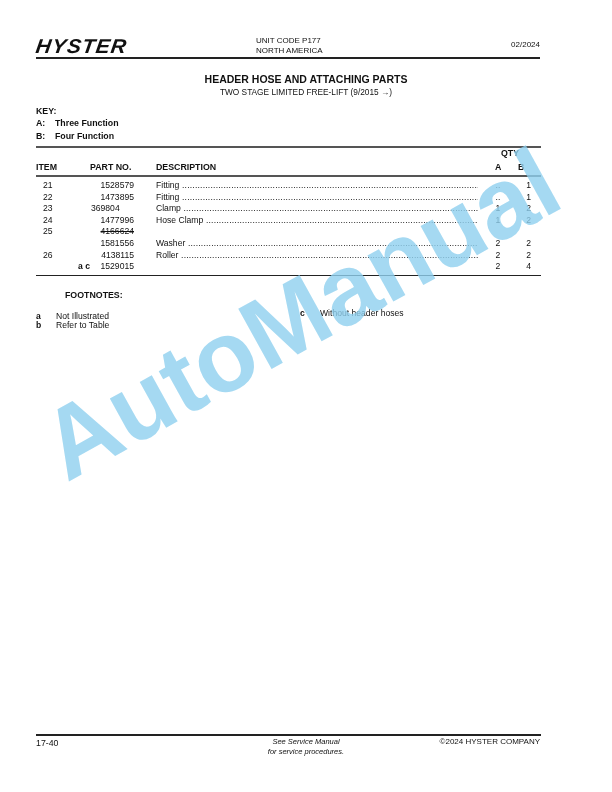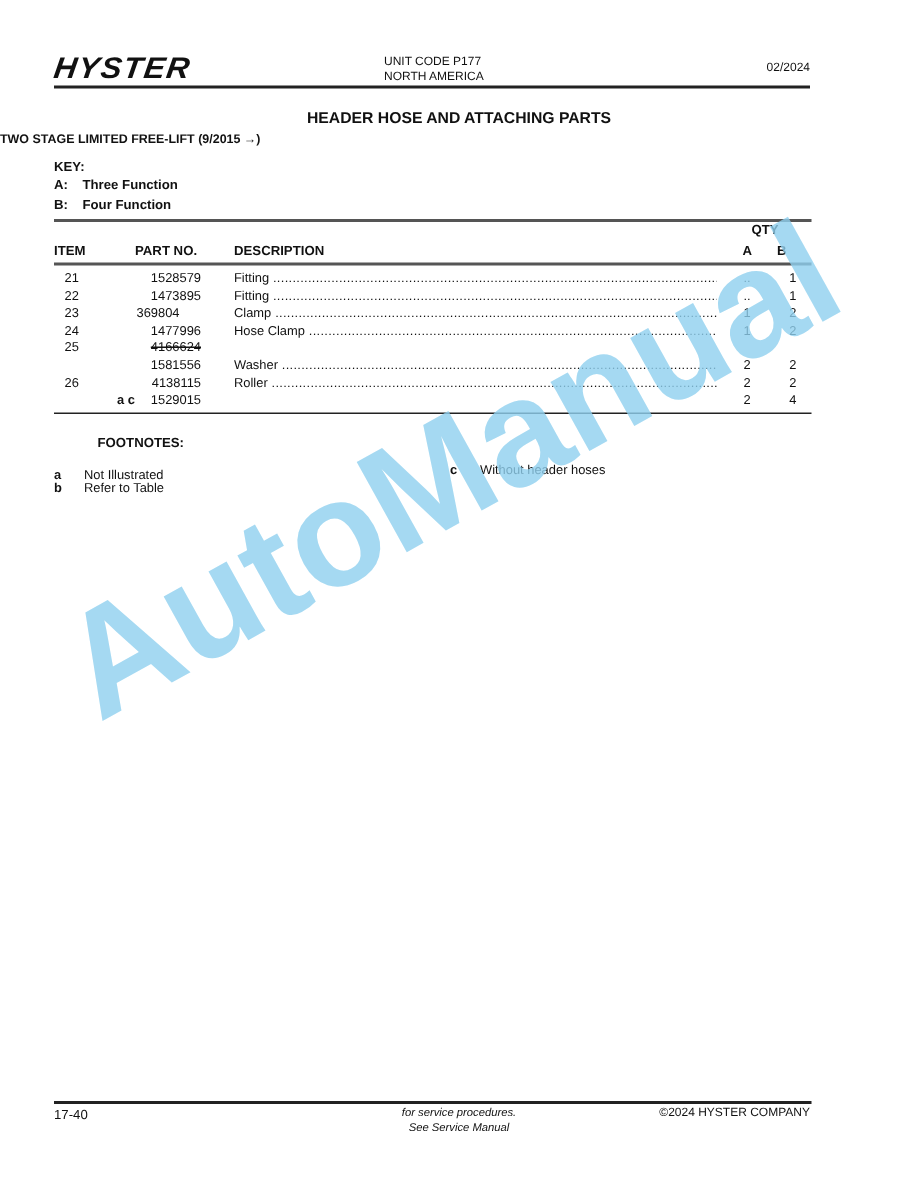--- a/index.html
+++ b/index.html
@@ -6,21 +6,21 @@
   body { width:612px; height:792px; position:relative; overflow:hidden;
          font-family:"Liberation Sans", sans-serif; color:#111; }
   .abs { position:absolute; }
   .logo { left:36px; top:34px; font-family:"Liberation Sans", sans-serif; font-weight:900;
           font-style:italic; font-size:21px; letter-spacing:1px; color:#111;
           transform:skewX(-8deg) scaleY(0.95); }
   .unit { left:256px; top:36px; font-size:8px; line-height:10px; }
   .date { right:72px; top:40px; font-size:8px; }
   .hdr-rule { left:36px; width:504px; top:57px; height:2px; background:#222; }
   .title { left:0; width:612px; top:73px; text-align:center; font-weight:bold; font-size:10.5px; }
-  .subtitle { left:0; width:612px; top:87px; text-align:left; font-weight:bold; font-size:8.3px; }
+  .subtitle { left:0; width:612px; top:87px; text-align:center; font-weight:normal; font-size:8.3px; }
   .key { left:36px; top:105px; font-size:8.8px; font-weight:bold; line-height:12.3px; }
   .key .row span.l { display:inline-block; width:19px; }
   .rule-top { left:36px; width:505px; top:146px; height:1.5px; background:#555; }
   .qty-head { left:501px; top:148px; font-weight:bold; font-size:8.8px; }
   .colhead { top:162px; font-weight:bold; font-size:8.8px; }
   .rule-mid { left:36px; width:505px; top:175px; height:1.5px; background:#555; }
   .rows { left:36px; top:180px; width:505px; font-size:8.6px; }
   .row-line { position:relative; height:11.6px; line-height:11.6px; }
   .row-line .item { position:absolute; left:7px; }
   .row-line .note { position:absolute; left:38px; width:32px; text-align:right; font-weight:bold; }
@@ -131,16 +131,16 @@
 <div class="abs fn-title">FOOTNOTES:</div>
 <div class="abs fn" style="left:36px;top:311px"><span class="lt">a</span><span>Not Illustrated</span></div>
 <div class="abs fn" style="left:36px;top:320px"><span class="lt">b</span><span>Refer to Table</span></div>
 <div class="abs fn" style="left:300px;top:308px"><span class="lt">c</span><span>Without header hoses</span></div>
 
 <div class="abs wm">AutoManual</div>
 
 <div class="abs foot-rule"></div>
 <div class="abs pg">17-40</div>
 <div class="abs svc">
+  <div>See Service Manual</div>
   <div>for service procedures.</div>
-  <div>See Service Manual</div>
 </div>
 <div class="abs copy">©2024 HYSTER COMPANY</div>
 
 </body></html>

